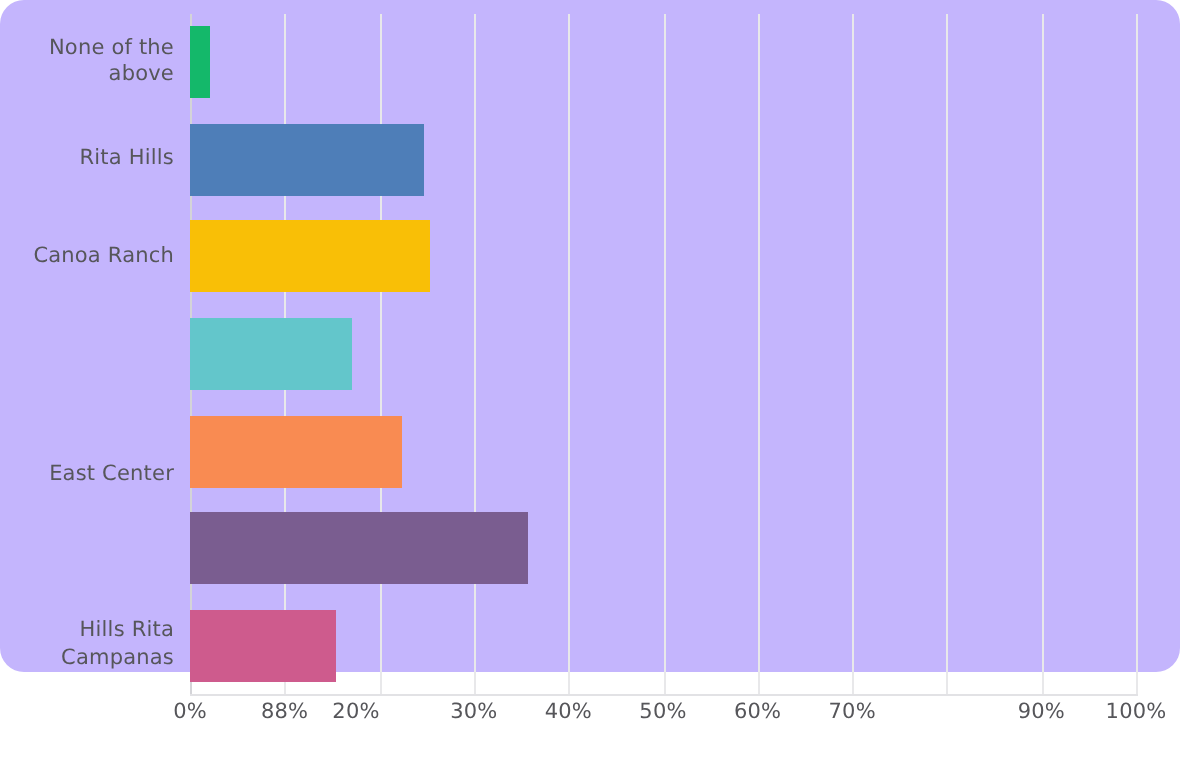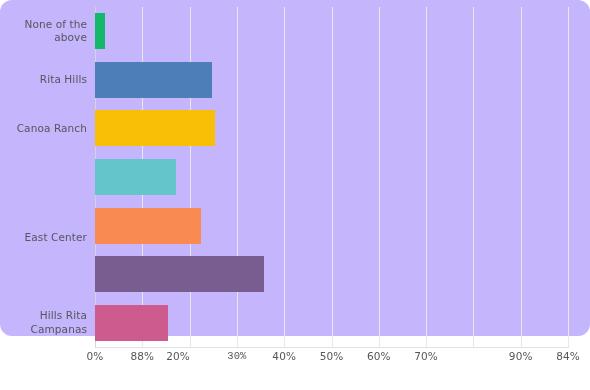--- a/index.html
+++ b/index.html
@@ -185,23 +185,23 @@
           <div class="bar" title="Santa Rita Springs: 15.4%" style="width: 72.842px; background: rgb(206, 91, 141);"></div>
         </div>
       </div>
     <div class="baseline"></div>
   </div>
 
   <div class="xaxis">
       <div class="xtick" style="left: 0px;">0%</div>
       <div class="xtick" style="left: 47.3px;">88%</div>
       <div class="xtick" style="left: 83px;">20%</div>
-      <div class="xtick" style="left: 141.9px; font-family: Liberation Mono, monospace;">30%</div>
+      <div class="xtick" style="left: 141.9px;">30%</div>
       <div class="xtick" style="left: 189.2px;">40%</div>
       <div class="xtick" style="left: 236.5px;">50%</div>
       <div class="xtick" style="left: 283.8px;">60%</div>
       <div class="xtick" style="left: 331.1px;">70%</div>
       <div class="xtick" style="left: 378.4px; margin-top: 39px;">80%</div>
       <div class="xtick" style="left: 425.7px;">90%</div>
-      <div class="xtick" style="left: 473px;">84%</div>
+      <div class="xtick" style="left: 473px;">100%</div>
     </div>
 
 </div>
 
 </body></html>

